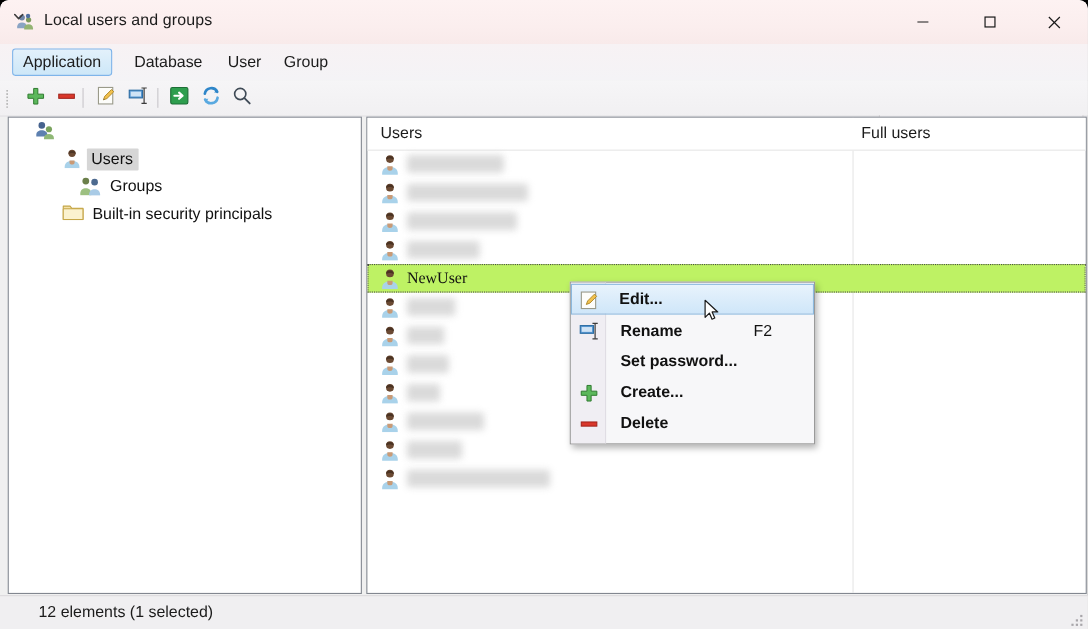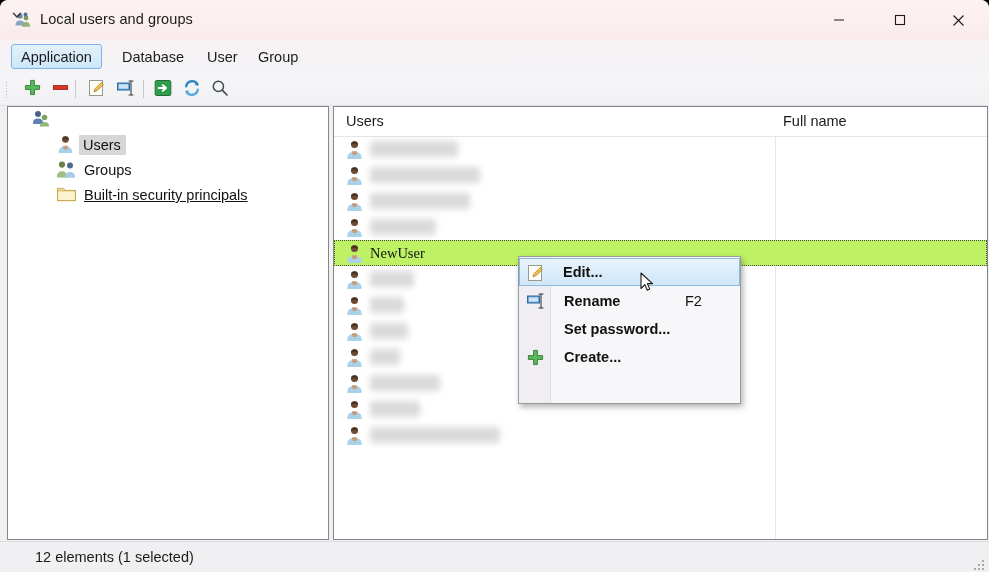--- a/index.html
+++ b/index.html
@@ -150,22 +150,22 @@
   }
   .tree-label { margin-left: 7px; }
   .tree-label.selected {
     background: #d6d6d6;
     padding: 2px 5px 2px 4px;
     margin-left: 4px;
     border-radius: 1px;
   }
   #tr-0 { left: 31px; top: 108px; }
   #tr-1 { left: 56px; top: 133px; }
-  #tr-2 { left: 56px; top: 158px; }
-  #tr-3 { left: 56px; top: 183px; text-decoration: underline; }
+  #tr-2 { left: 72px; top: 158px; }
+  #tr-3 { left: 56px; top: 183px; }
 
   
   #list-head {
     position: absolute; left: 0; top: 0;
     width: 653px; height: 29px;
     background: #ffffff;
     border-bottom: 1px solid #e5e5e5;
   }
   .col-head {
     position: absolute; top: 6px;
@@ -458,21 +458,21 @@
     </span>
     <span class="tree-label">Built-in security principals</span>
   </div>
 
   <div id="list-panel">
 
     <div id="col-divider"></div>
 
     <div id="list-head">
       <span class="col-head" id="col-0">Users</span>
-      <span class="col-head" id="col-1">Full name</span>
+      <span class="col-head" id="col-1">Full users</span>
     </div>
 
     <div id="rows">
         <div class="row redacted" style="top: 0px;">
           <span class="uicon"><svg width="19" height="20" viewBox="0 0 19 20">
               <circle cx="9.5" cy="5.6" r="3.5" fill="#6b4a33"></circle>
               <path d="M9.5 2.8c2 0 3.5 1.2 3.5 2.8 0 .4-.2.4-.5.2-1-.9-4.7-1-6-.1-.3.2-.5.1-.5-.2 0-1.6 1.4-2.7 3.5-2.7z" fill="#4a3222"></path>
               <path d="M2.4 18.6c0-3.8 3.1-5.9 7.1-5.9s7.1 2.1 7.1 5.9v1.3H2.4z" fill="#a9d2ea"></path>
               <path d="M7.1 12.2h4.8v2.3c0 1.1-1.1 1.7-2.4 1.7s-2.4-.6-2.4-1.7z" fill="#c99a76"></path>
             </svg></span>
@@ -613,20 +613,28 @@
           <path d="M6.6 1.4h3.8v5.2h5.2v3.8h-5.2v5.2H6.6v-5.2H1.4V6.6h5.2z" fill="#5cb85c" stroke="#2f7a2f" stroke-width="0.9" stroke-linejoin="round"></path>
         </svg>
       </span>
       <span class="ctx-label">Create...</span>
     </div>
 
     <div class="ctx-item" style="top:58px">
       <span class="ctx-label">Set password...</span>
     </div>
 
+    <div class="ctx-item" style="top:114px">
+      <span class="ctx-icon">
+        <svg width="17" height="17" viewBox="0 0 17 17">
+          <rect x="1.4" y="6.6" width="14.2" height="3.8" fill="#d9372b" stroke="#9e2018" stroke-width="0.9"></rect>
+        </svg>
+      </span>
+      <span class="ctx-label">Delete</span>
+    </div>
   </div>
 
   <span id="cursor">
     <svg width="14" height="21" viewBox="0 0 14 21">
       <path d="M1 1v15.5l3.9-3.9 2.4 5.6 2.5-1.1-2.4-5.5h5.1z" fill="#ffffff" stroke="#1a1a1a" stroke-width="1.1" stroke-linejoin="round"></path>
     </svg>
   </span>
 
   <div id="statusbar">
     <span id="status-text">12 elements  (1 selected)</span>

